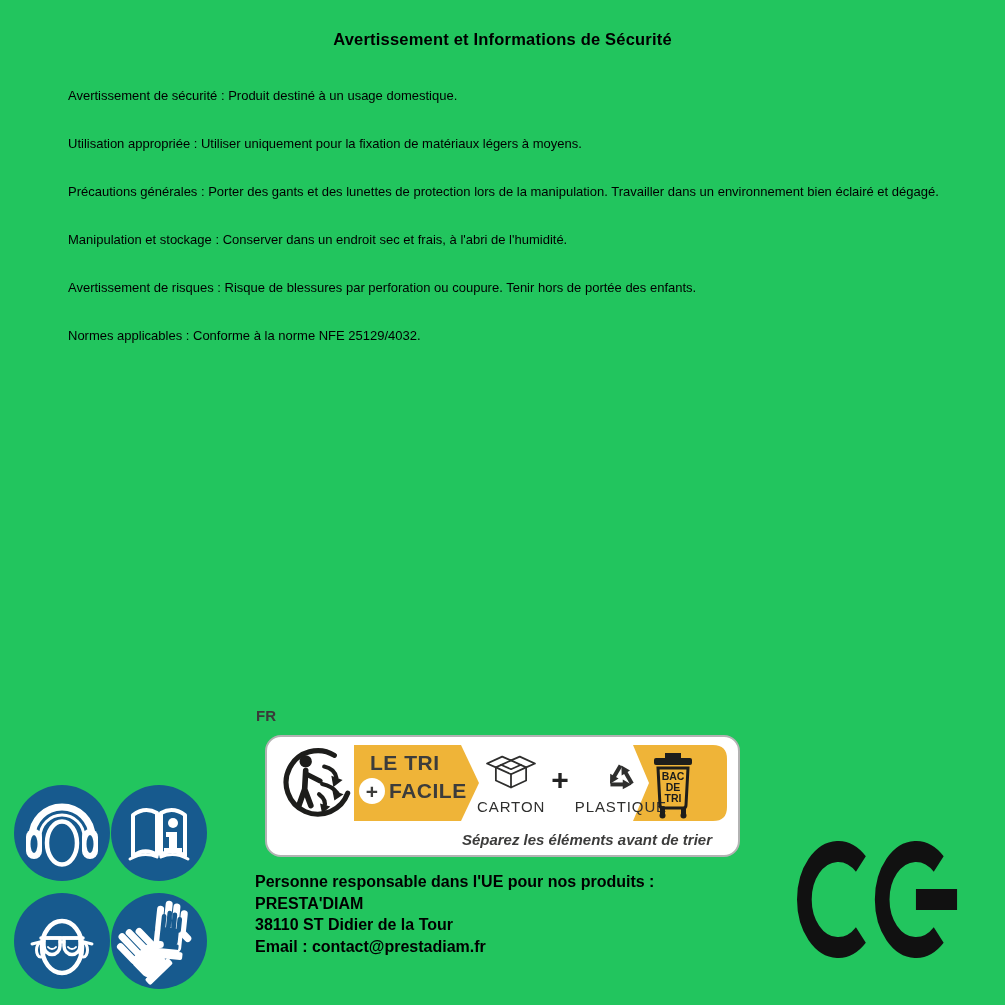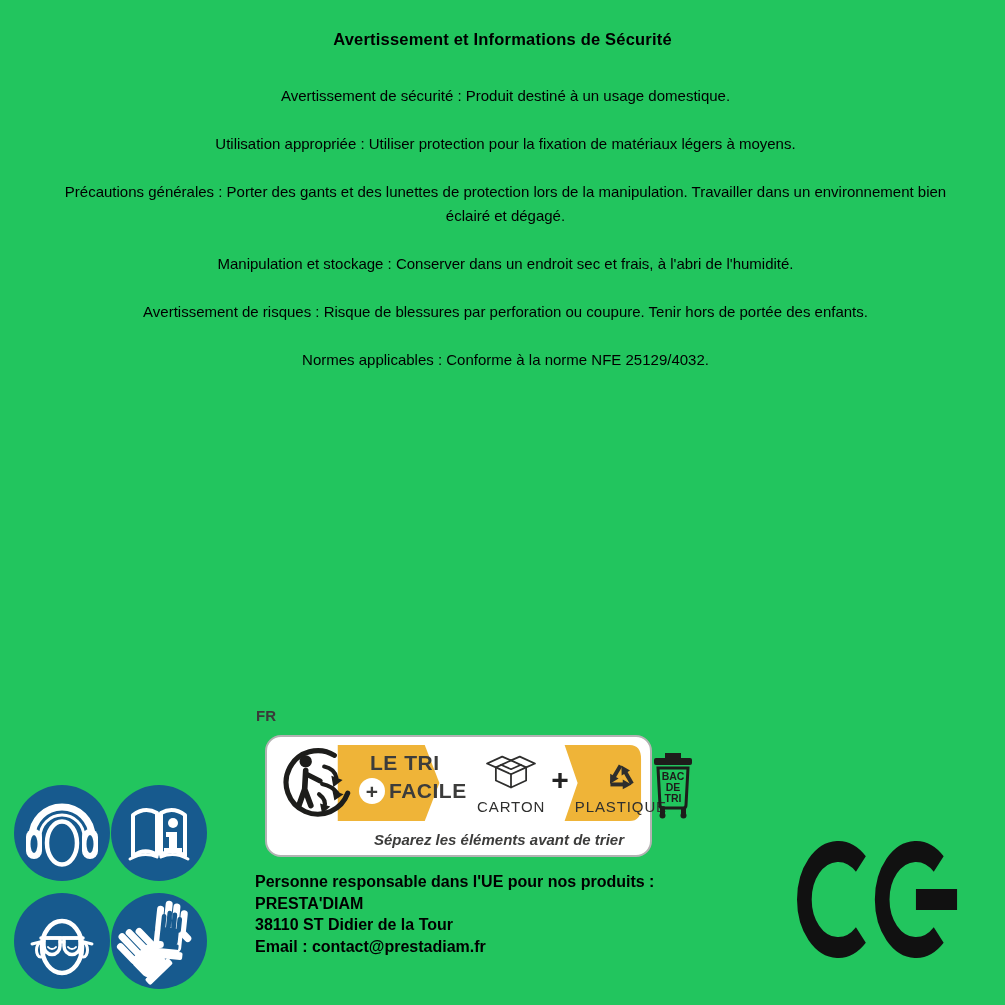--- a/index.html
+++ b/index.html
@@ -5,34 +5,34 @@
   html,body{margin:0;padding:0;background:#fff;}
   .page{
     position:relative;width:1005px;height:1005px;background:#22c55e;overflow:hidden;
     font-family:"Liberation Sans", sans-serif;color:#000;
   }
   
   .doc-title{
     position:absolute;left:0;right:0;top:30px;text-align:center;
     font-size:16.5px;font-weight:bold;letter-spacing:.2px;
   }
-  .paragraphs{position:absolute;left:57px;top:84px;width:897px;font-size:15px;line-height:24px;text-align:center;}
+  .paragraphs{position:absolute;left:68px;top:84px;width:897px;font-size:13px;line-height:24px;}
   .paragraphs p{margin:0 0 24px 0;}
 
   
   .icons-grid{
     position:absolute;left:14px;top:785px;
     display:grid;grid-template-columns:96px 96px;grid-column-gap:1px;grid-row-gap:12px;
   }
   .icons-grid svg{display:block;}
 
   
   .fr-tag{position:absolute;left:256px;top:707px;font-size:15px;font-weight:bold;color:#3a3a39;}
   .label-box{
-    position:absolute;left:265px;top:735px;width:387px;height:122px;
+    position:absolute;left:265px;top:735px;width:475px;height:122px;
     background:#fff;border:2px solid #b3b3b3;border-radius:16px;box-sizing:border-box;
   }
   .label-bg{position:absolute;left:0;top:0;width:100%;height:100%;}
   .triman{position:absolute;left:12px;top:5px;}
   .tri-head{position:absolute;left:92px;top:14px;color:#3c3c3b;}
   .tri-head .l1{font-size:21px;font-weight:bold;letter-spacing:.5px;margin-left:11px;}
   .tri-head .l2{display:flex;align-items:center;margin-top:3px;}
   .plus-circle{
     width:26px;height:26px;border-radius:50%;background:#fff;color:#3c3c3b;
     display:flex;align-items:center;justify-content:center;
@@ -61,21 +61,21 @@
 </style>
 </head>
 <body>
 
 <div class="page">
 
   <div class="doc-title">Avertissement et Informations de Sécurité</div>
 
   <div class="paragraphs">
     <p>Avertissement de sécurité : Produit destiné à un usage domestique.</p>
-    <p>Utilisation appropriée : Utiliser protection pour la fixation de matériaux légers à moyens.</p>
+    <p>Utilisation appropriée : Utiliser uniquement pour la fixation de matériaux légers à moyens.</p>
     <p>Précautions générales : Porter des gants et des lunettes de protection lors de la manipulation. Travailler dans un environnement bien éclairé et dégagé.</p>
     <p>Manipulation et stockage : Conserver dans un endroit sec et frais, à l'abri de l'humidité.</p>
     <p>Avertissement de risques : Risque de blessures par perforation ou coupure. Tenir hors de portée des enfants.</p>
     <p>Normes applicables : Conforme à la norme NFE 25129/4032.</p>
   </div>
 
   <div class="icons-grid">
 
     <svg width="96" height="96" viewBox="0 0 96 96">
       <circle cx="48" cy="48" r="48" fill="#175A8E"></circle>

